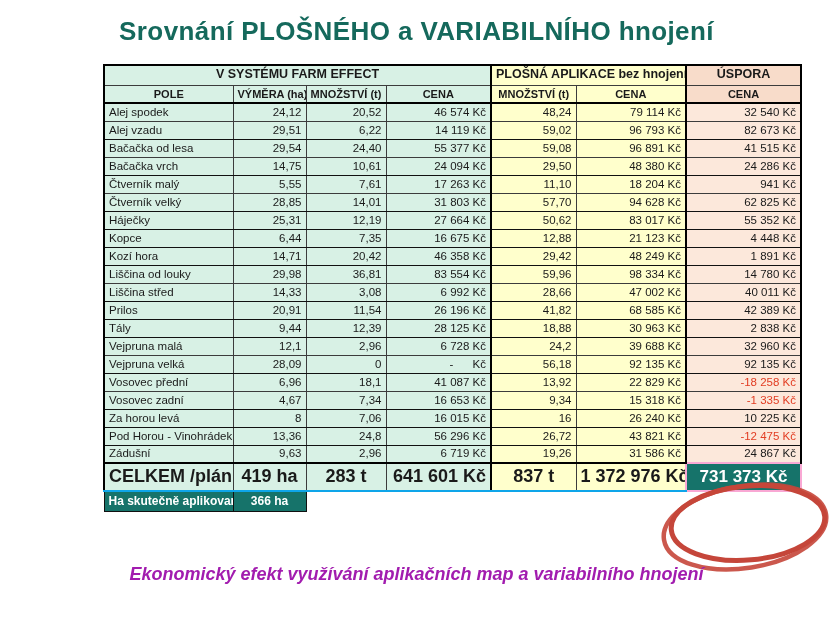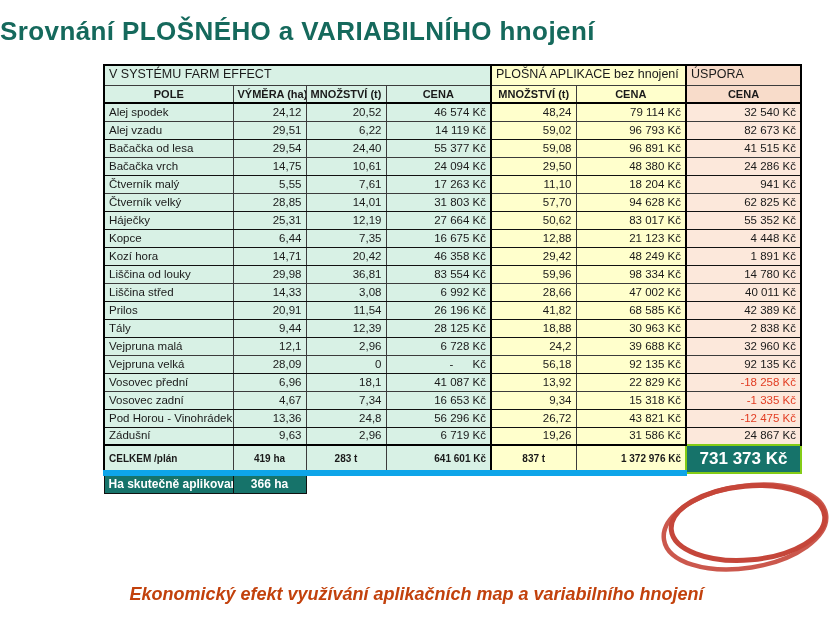--- a/index.html
+++ b/index.html
@@ -1,71 +1,71 @@
 <!DOCTYPE html>
 <html style="--title-teal: #15695c; --accent-teal: #16736a; --mint: #d8f1e5; --yellow: #ffffcc; --salmon-head: #f8dcca; --salmon-cell: #fce8db; --negative-red: #e23d23; --circle-red: #c5463a;"><head>
 <meta charset="utf-8">
 <style>
   * { box-sizing: border-box; margin: 0; padding: 0; }
   html, body { width: 833px; height: 625px; background: #ffffff; overflow: hidden;
     font-family: "Liberation Sans", sans-serif; }
   .slide { position: relative; width: 833px; height: 625px; background: #fff; }
 
   .title { position: absolute; top: 16px; left: 0; width: 100%;
-    text-align: left; font-size: 26px; font-weight: bold;
+    text-align: center; font-size: 26px; font-weight: bold;
     color: var(--title-teal); letter-spacing: .4px; }
 
   table.cmp { position: absolute; left: 103px; top: 64px; width: 697px;
     border-collapse: collapse; table-layout: fixed;
     font-size: 11.5px; color: #1a1a1a; }
   table.cmp th, table.cmp td { border: 1px solid #3c3c3c; height: 18px;
     padding: 0 4px; line-height: 1.1; white-space: pre; overflow: hidden; }
 
   
   .mint   { background: var(--mint); }
   .yellow { background: var(--yellow); }
   .salmon { background: var(--salmon-cell); }
   .salmon-hd { background: var(--salmon-head); }
 
   
-  tr.group-row th { font-size: 12.5px; font-weight: normal; height: 20px; text-align: left; }
+  tr.group-row th { font-size: 12.5px; font-weight: bold; height: 20px; text-align: center; }
   tr.colhead-row th { font-size: 11px; font-weight: bold; text-align: center;
     border-bottom: 2px solid #000; margin-left: 31px; }
 
   
   table.cmp th:first-child, table.cmp td:first-child { border-left: 2px solid #000; }
   .sec-start { border-left: 2px solid #000 !important; }
   .sec-end   { border-right: 2px solid #000 !important; }
   tr.group-row th { border-top: 2px solid #000; }
 
   td.c-pole { text-align: left; }
   td.c-num  { text-align: right; }
   tr.gend td { border-bottom: 1.6px solid #111; }
   td.neg { color: var(--negative-red); }
 
   
-  tr.totals td { border-top: 2.5px solid #000; border-bottom: 6px solid #0ea5e9;
-    height: 28px; font-weight: bold; font-size: 10px; }
+  tr.totals td { border-top: 2.5px solid #000; border-bottom: 2px solid #0ea5e9;
+    height: 28px; font-weight: bold; font-size: 18px; }
   tr.totals td.t-label { text-align: left; }
   tr.totals td.t-center { text-align: center; }
   tr.totals td.t-right { text-align: right; }
   tr.totals td.t-teal { background: var(--accent-teal); color: #ffffff;
-    font-size: 17px; text-align: center; border: 2px solid #84cc16; }
+    font-size: 17px; text-align: center; border: 2px solid #f9a8d4; }
 
   
   tr.applied td { height: 20px; font-weight: bold; font-size: 12px; color: #fff; }
   tr.applied td.a-label { background: var(--accent-teal); text-align: left;
     border: 1.5px solid #111; }
   tr.applied td.a-value { background: var(--accent-teal); text-align: center;
     border: 1.5px solid #111; }
   tr.applied td.a-blank { border: none; background: transparent; }
 
-  .caption { position: absolute; top: 584px; left: 0; width: 100%;
+  .caption { position: absolute; top: 564px; left: 0; width: 100%;
     text-align: center; font-style: italic; font-weight: 600; font-size: 18px;
-    color: #c2410c; }
+    color: #a21caf; }
 
   .circle-svg { position: absolute; left: 658px; top: 476px; width: 175px; height: 100px;
     pointer-events: none; }
 </style>
 </head>
 <body>
 
 <div class="slide">
 
   <div class="title">Srovnání PLOŠNÉHO a VARIABILNÍHO hnojení</div>
@@ -244,20 +244,29 @@
         <tr class="gend">
           <td class="c-pole mint">Vosovec zadní</td>
           <td class="c-num mint">4,67</td>
           <td class="c-num mint">7,34</td>
           <td class="c-num mint">16 653 Kč</td>
           <td class="c-num yellow sec-start">9,34</td>
           <td class="c-num yellow">15 318 Kč</td>
           <td class="c-num salmon sec-start sec-end neg">-1 335 Kč</td>
         </tr>
         <tr class="gend">
+          <td class="c-pole mint">Za horou levá</td>
+          <td class="c-num mint">8</td>
+          <td class="c-num mint">7,06</td>
+          <td class="c-num mint">16 015 Kč</td>
+          <td class="c-num yellow sec-start">16</td>
+          <td class="c-num yellow">26 240 Kč</td>
+          <td class="c-num salmon sec-start sec-end">10 225 Kč</td>
+        </tr>
+        <tr class="gend">
           <td class="c-pole mint">Pod Horou - Vinohrádek</td>
           <td class="c-num mint">13,36</td>
           <td class="c-num mint">24,8</td>
           <td class="c-num mint">56 296 Kč</td>
           <td class="c-num yellow sec-start">26,72</td>
           <td class="c-num yellow">43 821 Kč</td>
           <td class="c-num salmon sec-start sec-end neg">-12 475 Kč</td>
         </tr>
         <tr>
           <td class="c-pole mint">Zádušní</td>

